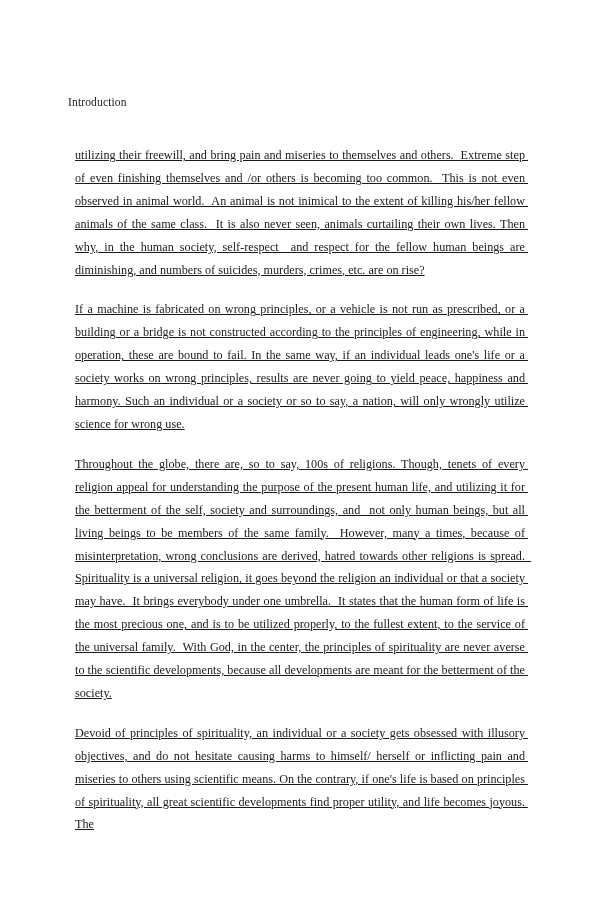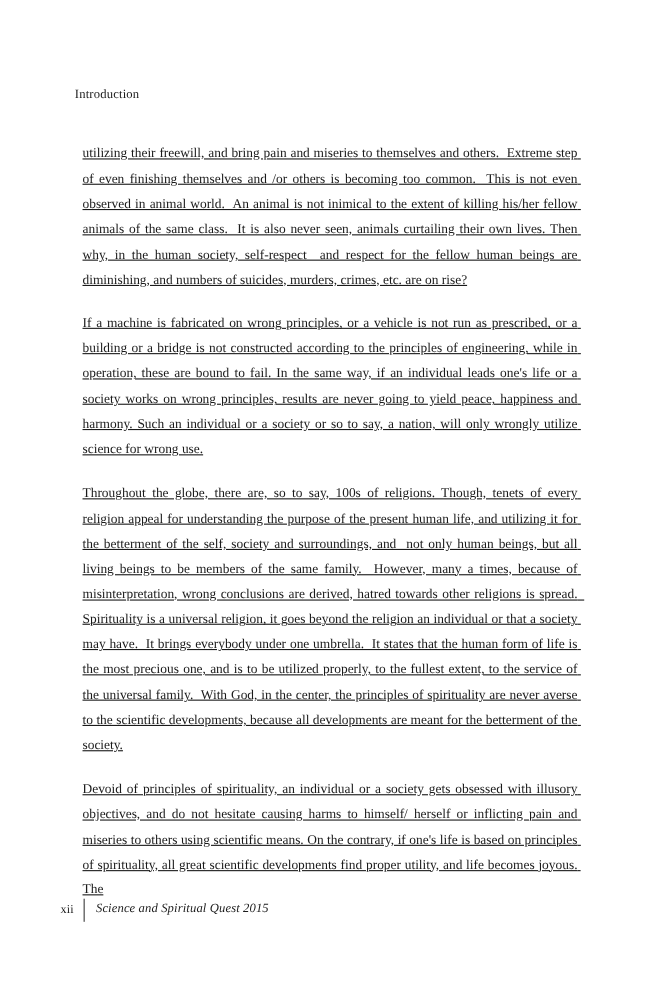--- a/index.html
+++ b/index.html
@@ -13,20 +13,21 @@
     position: relative;
     font-family: "Liberation Serif", "DejaVu Serif", serif;
     color: #1a1a1a;
     overflow: hidden;
   }
 
   .page {
     position: absolute;
     inset: 0;
     background: #ffffff;
+    margin-top: 16px;
   }
 
   
   .running-head {
     position: absolute;
     left: 68px;
     top: 80px;
     font-size: 11.5px;
     letter-spacing: 0.15px;
     color: #1b1b1b;
@@ -94,19 +95,14 @@
 
   <div class="running-head">Introduction</div>
 
   <div class="text-column">
     <p class="para">utilizing their freewill, and bring pain and miseries to themselves and others.  Extreme step of even finishing themselves and /or others is becoming too common.  This is not even observed in animal world.  An animal is not inimical to the extent of killing his/her fellow animals of the same class.  It is also never seen, animals curtailing their own lives. Then why, in the human society, self-respect  and respect for the fellow human beings are diminishing, and numbers of suicides, murders, crimes, etc. are on rise?</p>
     <p class="para">If a machine is fabricated on wrong principles, or a vehicle is not run as prescribed, or a building or a bridge is not constructed according to the principles of engineering, while in operation, these are bound to fail. In the same way, if an individual leads one's life or a society works on wrong principles, results are never going to yield peace, happiness and harmony. Such an individual or a society or so to say, a nation, will only wrongly utilize science for wrong use.</p>
     <p class="para">Throughout the globe, there are, so to say, 100s of religions. Though, tenets of every religion appeal for understanding the purpose of the present human life, and utilizing it for the betterment of the self, society and surroundings, and  not only human beings, but all living beings to be members of the same family.  However, many a times, because of misinterpretation, wrong conclusions are derived, hatred towards other religions is spread.  Spirituality is a universal religion, it goes beyond the religion an individual or that a society may have.  It brings everybody under one umbrella.  It states that the human form of life is the most precious one, and is to be utilized properly, to the fullest extent, to the service of the universal family.  With God, in the center, the principles of spirituality are never averse to the scientific developments, because all developments are meant for the betterment of the society.</p>
     <p class="para">Devoid of principles of spirituality, an individual or a society gets obsessed with illusory objectives, and do not hesitate causing harms to himself/ herself or inflicting pain and miseries to others using scientific means. On the contrary, if one's life is based on principles of spirituality, all great scientific developments find proper utility, and life becomes joyous. The</p>
   </div>
 
-  <div class="footer">
-    <span class="folio">xii</span>
-    <span class="footer-rule"></span>
-    <span class="footer-title">Science and Spiritual Quest 2015</span>
-  </div>
 
 </div>
 
 </body></html>

